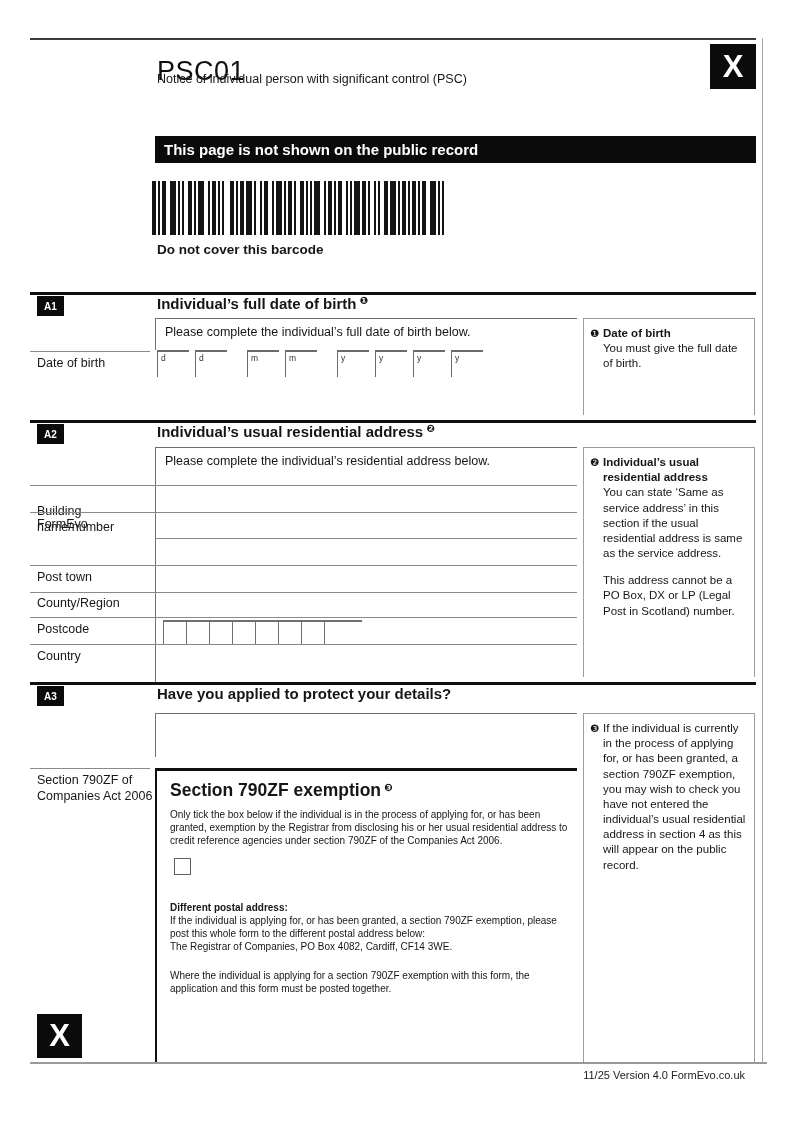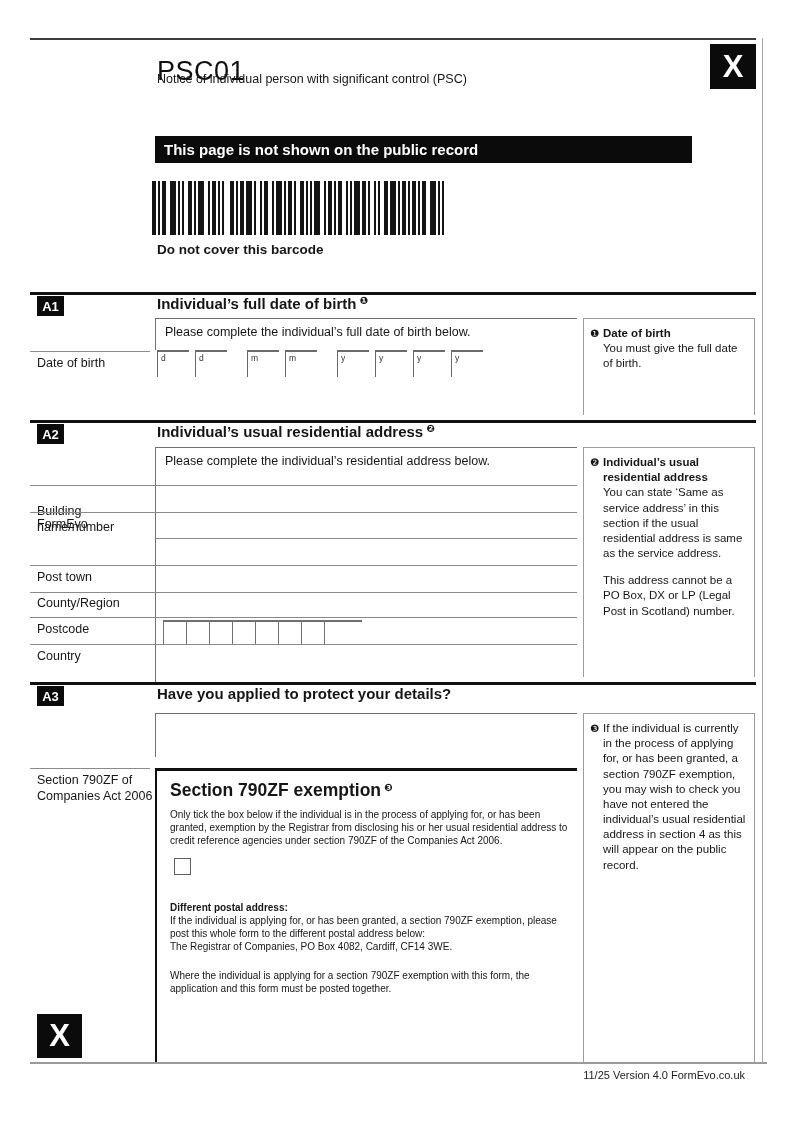--- a/index.html
+++ b/index.html
@@ -13,27 +13,27 @@
   .bottom-rule{left:30px;top:1062px;width:737px;border-top:2px solid #9a9a9a;}
   .srule{left:30px;width:726px;border-top:3px solid #101010;}
   .llabel-line{border-top:1px solid #8a8a8a;width:120px;left:30px;}
 
   
   .hdr-title{left:157px;top:40px;font-size:27px;letter-spacing:.5px;color:#0f0f0f;margin-top:16px;}
   .hdr-sub{left:157px;top:72px;font-size:12.5px;}
   .xbox{background:#0b0b0b;color:#fff;font-weight:bold;display:flex;align-items:center;justify-content:center;font-size:31px;}
   .xbox-top{left:710px;top:44px;width:46px;height:45px;}
   .xbox-bottom{left:37px;top:1014px;width:45px;height:44px;}
-  .banner{left:155px;top:136px;width:537px;height:27px;background:#0b0b0b;color:#fff;
+  .banner{left:155px;top:136px;width:601px;height:27px;background:#0b0b0b;color:#fff;
           font-weight:bold;font-size:15px;line-height:27px;padding-left:9px;box-sizing:border-box;}
   .barcode{left:152px;top:181px;width:292px;height:54px;font-size:0;white-space:nowrap;overflow:hidden;}
   .barcode-caption{left:157px;top:242px;font-weight:bold;font-size:13.5px;}
 
   
-  .badge{left:37px;width:27px;height:20px;background:#0b0b0b;color:#fff;font-weight:bold;font-size:13px;
+  .badge{left:37px;width:27px;height:20px;background:#0b0b0b;color:#fff;font-weight:bold;font-size:10px;
          display:flex;align-items:center;justify-content:center;}
   .sec-title{left:157px;font-weight:bold;font-size:15px;}
   .sup{font-size:10px;vertical-align:5px;margin-left:3px;}
   .gbox{border-top:1px solid #6f6f6f;border-left:1px solid #6f6f6f;font-size:12.5px;
         padding:6px 0 0 9px;box-sizing:border-box;background:#fff;}
   .llabel{left:37px;font-size:12.5px;width:116px;line-height:1.25;}
   .rowline{border-top:1px solid #8a8a8a;}
   .vdiv{border-left:1px solid #6f6f6f;}
 
   

